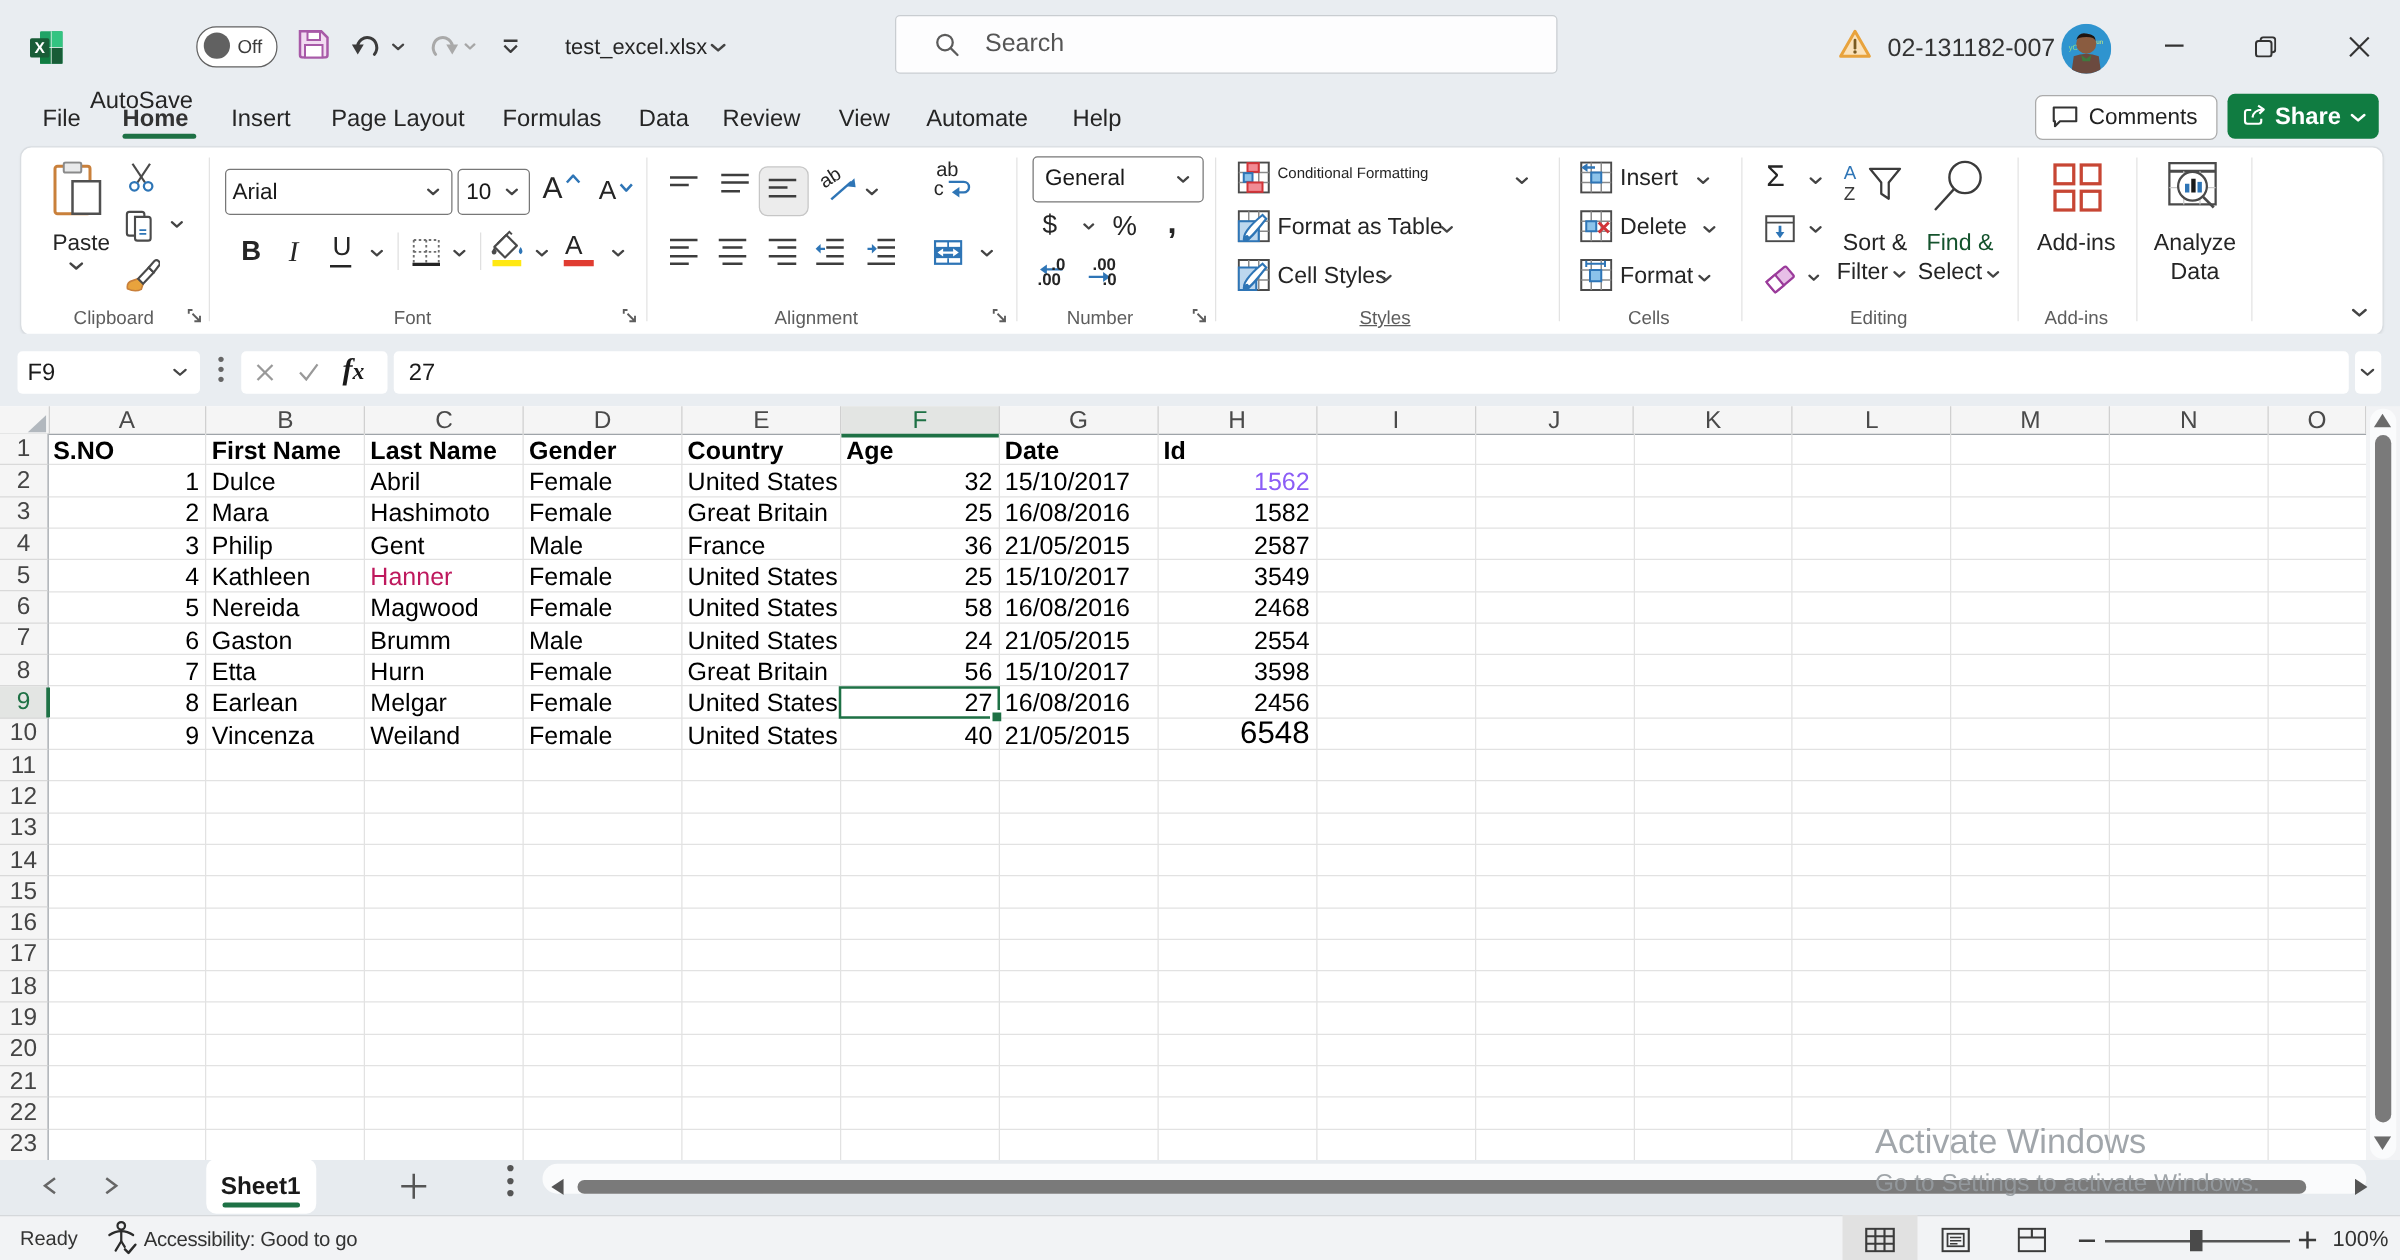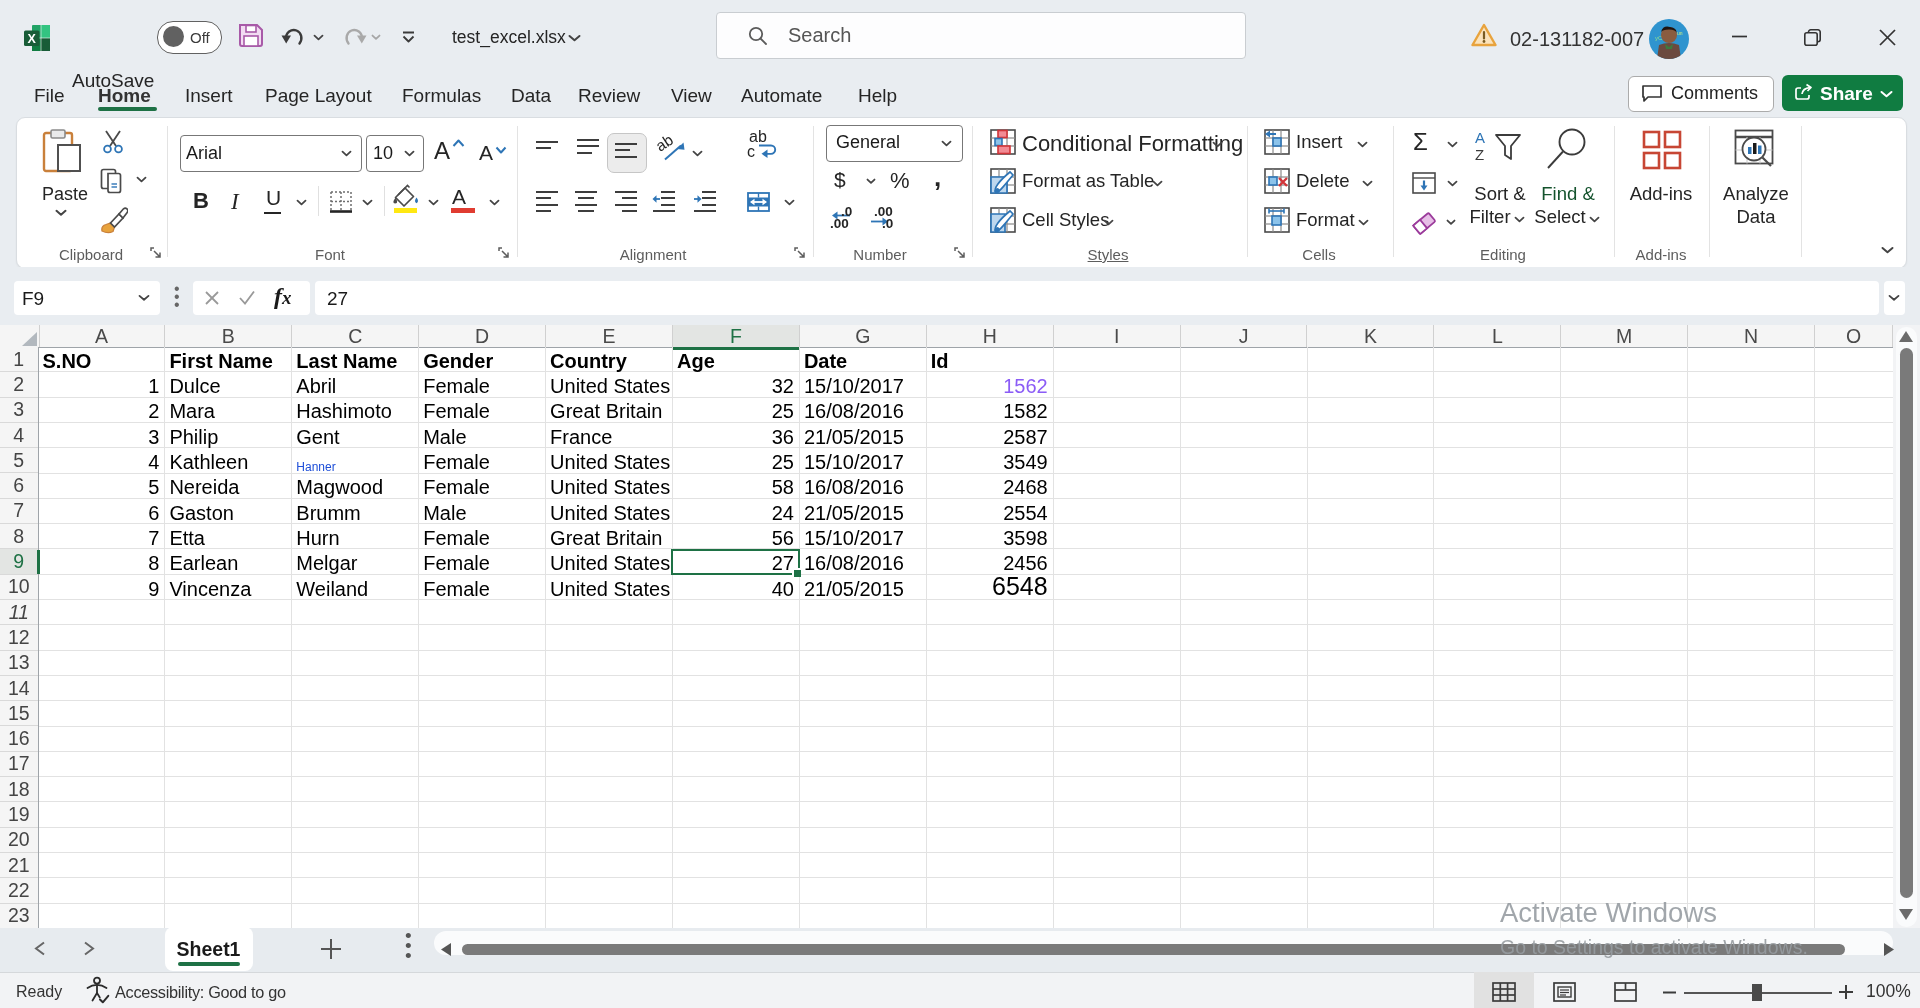--- a/index.html
+++ b/index.html
@@ -322,21 +322,21 @@
 <rect x="1" y="1" width="24" height="24" fill="#fff" stroke="#4a4a4a" stroke-width="1.6"></rect>
 <line x1="1" y1="9" x2="25" y2="9" stroke="#8A8A8A" stroke-width="1.2"></line>
 <line x1="1" y1="17" x2="25" y2="17" stroke="#8A8A8A" stroke-width="1.2"></line>
 <line x1="9" y1="1" x2="9" y2="25" stroke="#8A8A8A" stroke-width="1.2"></line>
 <line x1="17" y1="1" x2="17" y2="25" stroke="#8A8A8A" stroke-width="1.2"></line>
 
 <rect x="8" y="1.5" width="9" height="7" fill="#F28B94" stroke="#D13438" stroke-width="1.6"></rect>
 <rect x="5" y="9.5" width="7" height="7" fill="#8CC3EA" stroke="#2E75B6" stroke-width="1.6"></rect>
 <rect x="8" y="17" width="12" height="7.5" fill="#F28B94" stroke="#D13438" stroke-width="1.6"></rect>
   </svg>
-<div class="txt" style="left:1022px;top:131px;font-size:22px;color:#252525;font-weight:400;text-align:center;">Conditional Formatting</div>
+<div class="txt" style="left:1022px;top:131px;font-size:12px;color:#252525;font-weight:400;text-align:center;">Conditional Formatting</div>
 <svg class="ab" style="left:1212px;top:141px" width="11" height="6.82" viewBox="0 0 11 6.82">
     <polyline points="1.5,1.705 5.5,5.3196 9.5,1.705" fill="none" stroke="#444" stroke-width="1.8" stroke-linecap="round" stroke-linejoin="round"></polyline>
   </svg>
 <svg class="ab" style="left:990px;top:168px" width="26" height="26" viewBox="0 0 26 26">
 <rect x="1" y="1" width="24" height="24" fill="#fff" stroke="#4a4a4a" stroke-width="1.6"></rect>
 <line x1="1" y1="9" x2="25" y2="9" stroke="#8A8A8A" stroke-width="1.2"></line>
 <line x1="1" y1="17" x2="25" y2="17" stroke="#8A8A8A" stroke-width="1.2"></line>
 <line x1="9" y1="1" x2="9" y2="25" stroke="#8A8A8A" stroke-width="1.2"></line>
 <line x1="17" y1="1" x2="17" y2="25" stroke="#8A8A8A" stroke-width="1.2"></line>
 <path d="M1 9 H17 V25 H1 Z" fill="#BDD7EE" stroke="#2E75B6" stroke-width="1.7"></path>
@@ -520,21 +520,21 @@
 <div class="ab" style="left:0px;top:347.0px;width:37.5px;height:25.3px;background:transparent;border-bottom:1px solid #D9D9D9;box-sizing:border-box;display:flex;align-items:center;justify-content:center;font-size:19.5px;color:#454545;">1</div>
 <div class="ab" style="left:0px;top:372.3px;width:37.5px;height:25.3px;background:transparent;border-bottom:1px solid #D9D9D9;box-sizing:border-box;display:flex;align-items:center;justify-content:center;font-size:19.5px;color:#454545;">2</div>
 <div class="ab" style="left:0px;top:397.6px;width:37.5px;height:25.3px;background:transparent;border-bottom:1px solid #D9D9D9;box-sizing:border-box;display:flex;align-items:center;justify-content:center;font-size:19.5px;color:#454545;">3</div>
 <div class="ab" style="left:0px;top:422.9px;width:37.5px;height:25.3px;background:transparent;border-bottom:1px solid #D9D9D9;box-sizing:border-box;display:flex;align-items:center;justify-content:center;font-size:19.5px;color:#454545;">4</div>
 <div class="ab" style="left:0px;top:448.2px;width:37.5px;height:25.3px;background:transparent;border-bottom:1px solid #D9D9D9;box-sizing:border-box;display:flex;align-items:center;justify-content:center;font-size:19.5px;color:#454545;">5</div>
 <div class="ab" style="left:0px;top:473.5px;width:37.5px;height:25.3px;background:transparent;border-bottom:1px solid #D9D9D9;box-sizing:border-box;display:flex;align-items:center;justify-content:center;font-size:19.5px;color:#454545;">6</div>
 <div class="ab" style="left:0px;top:498.8px;width:37.5px;height:25.3px;background:transparent;border-bottom:1px solid #D9D9D9;box-sizing:border-box;display:flex;align-items:center;justify-content:center;font-size:19.5px;color:#454545;">7</div>
 <div class="ab" style="left:0px;top:524.1px;width:37.5px;height:25.3px;background:transparent;border-bottom:1px solid #D9D9D9;box-sizing:border-box;display:flex;align-items:center;justify-content:center;font-size:19.5px;color:#454545;">8</div>
 <div class="ab" style="left:0px;top:549.4px;width:37.5px;height:25.3px;background:#E3E5E3;border-bottom:1px solid #D9D9D9;box-sizing:border-box;display:flex;align-items:center;justify-content:center;font-size:19.5px;color:#1E7145;">9</div>
 <div class="ab" style="left:0px;top:574.7px;width:37.5px;height:25.3px;background:transparent;border-bottom:1px solid #D9D9D9;box-sizing:border-box;display:flex;align-items:center;justify-content:center;font-size:19.5px;color:#454545;">10</div>
-<div class="ab" style="left:0px;top:600.0px;width:37.5px;height:25.3px;background:transparent;border-bottom:1px solid #D9D9D9;box-sizing:border-box;display:flex;align-items:center;justify-content:center;font-size:19.5px;color:#454545;font-style:italic;">11</div>
+<div class="ab" style="left:0px;top:600.0px;width:37.5px;height:25.3px;background:transparent;border-bottom:1px solid #D9D9D9;box-sizing:border-box;display:flex;align-items:center;justify-content:center;font-size:19.5px;color:#454545;">11</div>
 <div class="ab" style="left:0px;top:625.3px;width:37.5px;height:25.3px;background:transparent;border-bottom:1px solid #D9D9D9;box-sizing:border-box;display:flex;align-items:center;justify-content:center;font-size:19.5px;color:#454545;">12</div>
 <div class="ab" style="left:0px;top:650.6px;width:37.5px;height:25.3px;background:transparent;border-bottom:1px solid #D9D9D9;box-sizing:border-box;display:flex;align-items:center;justify-content:center;font-size:19.5px;color:#454545;">13</div>
 <div class="ab" style="left:0px;top:675.9000000000001px;width:37.5px;height:25.3px;background:transparent;border-bottom:1px solid #D9D9D9;box-sizing:border-box;display:flex;align-items:center;justify-content:center;font-size:19.5px;color:#454545;">14</div>
 <div class="ab" style="left:0px;top:701.2px;width:37.5px;height:25.3px;background:transparent;border-bottom:1px solid #D9D9D9;box-sizing:border-box;display:flex;align-items:center;justify-content:center;font-size:19.5px;color:#454545;">15</div>
 <div class="ab" style="left:0px;top:726.5px;width:37.5px;height:25.3px;background:transparent;border-bottom:1px solid #D9D9D9;box-sizing:border-box;display:flex;align-items:center;justify-content:center;font-size:19.5px;color:#454545;">16</div>
 <div class="ab" style="left:0px;top:751.8px;width:37.5px;height:25.3px;background:transparent;border-bottom:1px solid #D9D9D9;box-sizing:border-box;display:flex;align-items:center;justify-content:center;font-size:19.5px;color:#454545;">17</div>
 <div class="ab" style="left:0px;top:777.1px;width:37.5px;height:25.3px;background:transparent;border-bottom:1px solid #D9D9D9;box-sizing:border-box;display:flex;align-items:center;justify-content:center;font-size:19.5px;color:#454545;">18</div>
 <div class="ab" style="left:0px;top:802.4000000000001px;width:37.5px;height:25.3px;background:transparent;border-bottom:1px solid #D9D9D9;box-sizing:border-box;display:flex;align-items:center;justify-content:center;font-size:19.5px;color:#454545;">19</div>
 <div class="ab" style="left:0px;top:827.7px;width:37.5px;height:25.3px;background:transparent;border-bottom:1px solid #D9D9D9;box-sizing:border-box;display:flex;align-items:center;justify-content:center;font-size:19.5px;color:#454545;">20</div>
 <div class="ab" style="left:0px;top:853.0px;width:37.5px;height:25.3px;background:transparent;border-bottom:1px solid #D9D9D9;box-sizing:border-box;display:flex;align-items:center;justify-content:center;font-size:19.5px;color:#454545;">21</div>
@@ -605,21 +605,21 @@
 <div class="ab" style="left:38.5px;top:422.9px;width:120.9px;height:25.900000000000002px;display:flex;align-items:flex-end;justify-content:flex-end;font-size:20px;color:#000;font-weight:400;">3</div>
 <div class="ab" style="left:169.4px;top:422.9px;width:120.9px;height:25.900000000000002px;display:flex;align-items:flex-end;font-size:20px;color:#000;font-weight:400;">Philip</div>
 <div class="ab" style="left:296.3px;top:422.9px;width:120.9px;height:25.900000000000002px;display:flex;align-items:flex-end;font-size:20px;color:#000;font-weight:400;">Gent</div>
 <div class="ab" style="left:423.20000000000005px;top:422.9px;width:120.9px;height:25.900000000000002px;display:flex;align-items:flex-end;font-size:20px;color:#000;font-weight:400;">Male</div>
 <div class="ab" style="left:550.1px;top:422.9px;width:120.9px;height:25.900000000000002px;display:flex;align-items:flex-end;font-size:20px;color:#000;font-weight:400;">France</div>
 <div class="ab" style="left:673.0px;top:422.9px;width:120.9px;height:25.900000000000002px;display:flex;align-items:flex-end;justify-content:flex-end;font-size:20px;color:#000;font-weight:400;">36</div>
 <div class="ab" style="left:803.9000000000001px;top:422.9px;width:120.9px;height:25.900000000000002px;display:flex;align-items:flex-end;font-size:20px;color:#000;font-weight:400;">21/05/2015</div>
 <div class="ab" style="left:926.8000000000001px;top:422.9px;width:120.9px;height:25.900000000000002px;display:flex;align-items:flex-end;justify-content:flex-end;font-size:20px;color:#000;font-weight:400;">2587</div>
 <div class="ab" style="left:38.5px;top:448.2px;width:120.9px;height:25.900000000000002px;display:flex;align-items:flex-end;justify-content:flex-end;font-size:20px;color:#000;font-weight:400;">4</div>
 <div class="ab" style="left:169.4px;top:448.2px;width:120.9px;height:25.900000000000002px;display:flex;align-items:flex-end;font-size:20px;color:#000;font-weight:400;">Kathleen</div>
-<div class="ab" style="left:296.3px;top:448.2px;width:120.9px;height:25.900000000000002px;display:flex;align-items:flex-end;font-size:12px;color:#1d4ed8;font-weight:400;">Hanner</div>
+<div class="ab" style="left:296.3px;top:448.2px;width:120.9px;height:25.900000000000002px;display:flex;align-items:flex-end;font-size:20px;color:#be185d;font-weight:400;">Hanner</div>
 <div class="ab" style="left:423.20000000000005px;top:448.2px;width:120.9px;height:25.900000000000002px;display:flex;align-items:flex-end;font-size:20px;color:#000;font-weight:400;">Female</div>
 <div class="ab" style="left:550.1px;top:448.2px;width:120.9px;height:25.900000000000002px;display:flex;align-items:flex-end;font-size:20px;color:#000;font-weight:400;">United States</div>
 <div class="ab" style="left:673.0px;top:448.2px;width:120.9px;height:25.900000000000002px;display:flex;align-items:flex-end;justify-content:flex-end;font-size:20px;color:#000;font-weight:400;">25</div>
 <div class="ab" style="left:803.9000000000001px;top:448.2px;width:120.9px;height:25.900000000000002px;display:flex;align-items:flex-end;font-size:20px;color:#000;font-weight:400;">15/10/2017</div>
 <div class="ab" style="left:926.8000000000001px;top:448.2px;width:120.9px;height:25.900000000000002px;display:flex;align-items:flex-end;justify-content:flex-end;font-size:20px;color:#000;font-weight:400;">3549</div>
 <div class="ab" style="left:38.5px;top:473.5px;width:120.9px;height:25.900000000000002px;display:flex;align-items:flex-end;justify-content:flex-end;font-size:20px;color:#000;font-weight:400;">5</div>
 <div class="ab" style="left:169.4px;top:473.5px;width:120.9px;height:25.900000000000002px;display:flex;align-items:flex-end;font-size:20px;color:#000;font-weight:400;">Nereida</div>
 <div class="ab" style="left:296.3px;top:473.5px;width:120.9px;height:25.900000000000002px;display:flex;align-items:flex-end;font-size:20px;color:#000;font-weight:400;">Magwood</div>
 <div class="ab" style="left:423.20000000000005px;top:473.5px;width:120.9px;height:25.900000000000002px;display:flex;align-items:flex-end;font-size:20px;color:#000;font-weight:400;">Female</div>
 <div class="ab" style="left:550.1px;top:473.5px;width:120.9px;height:25.900000000000002px;display:flex;align-items:flex-end;font-size:20px;color:#000;font-weight:400;">United States</div>

